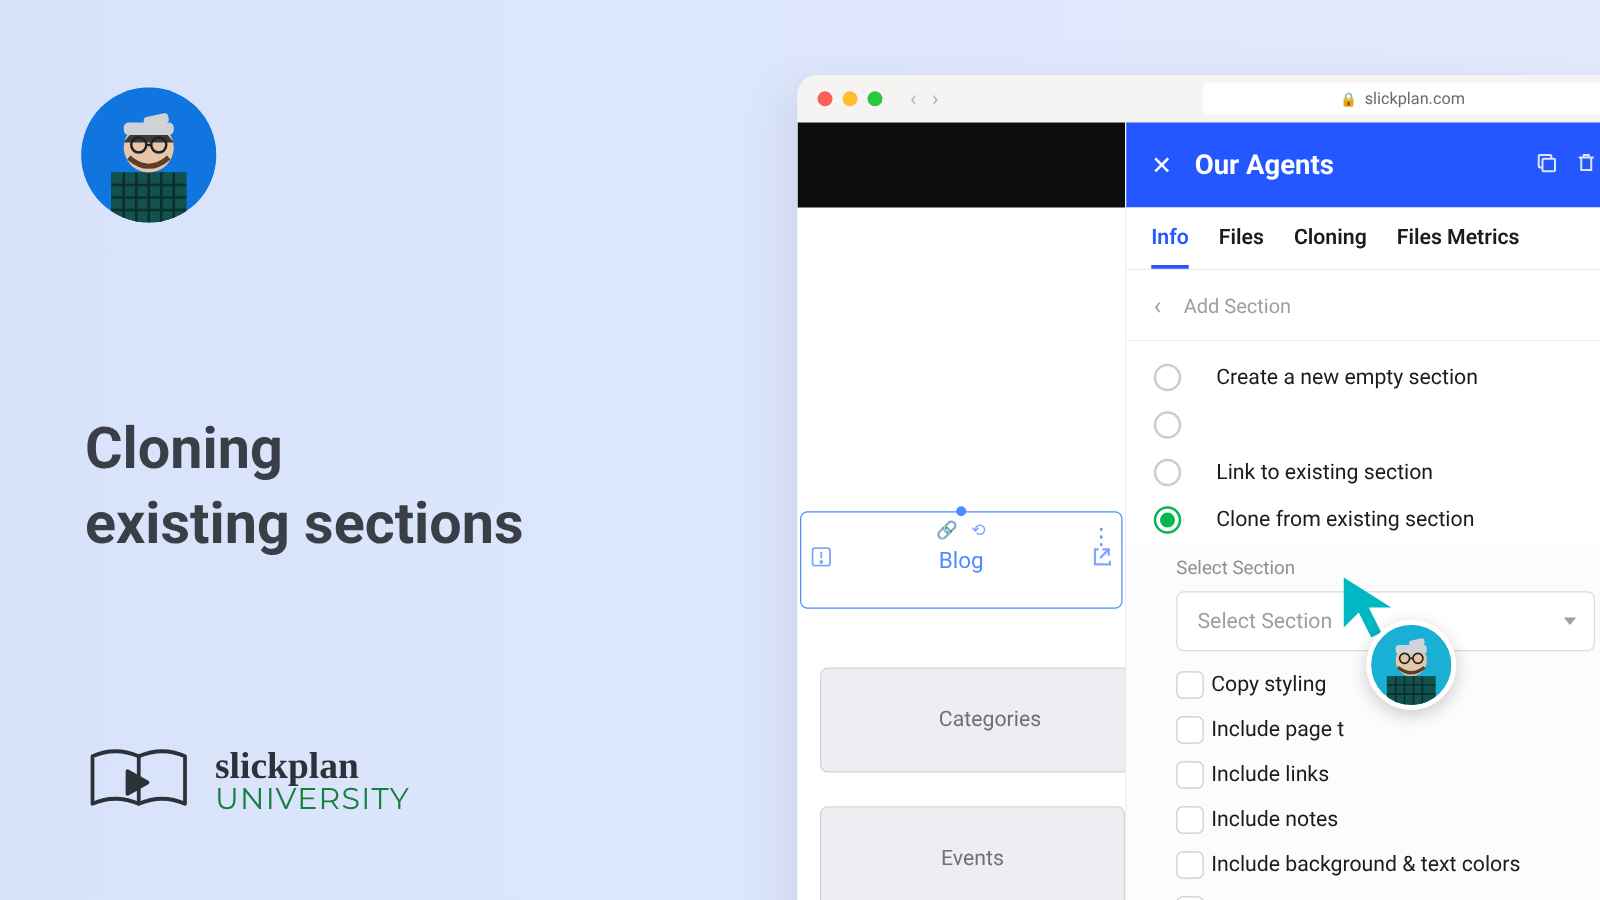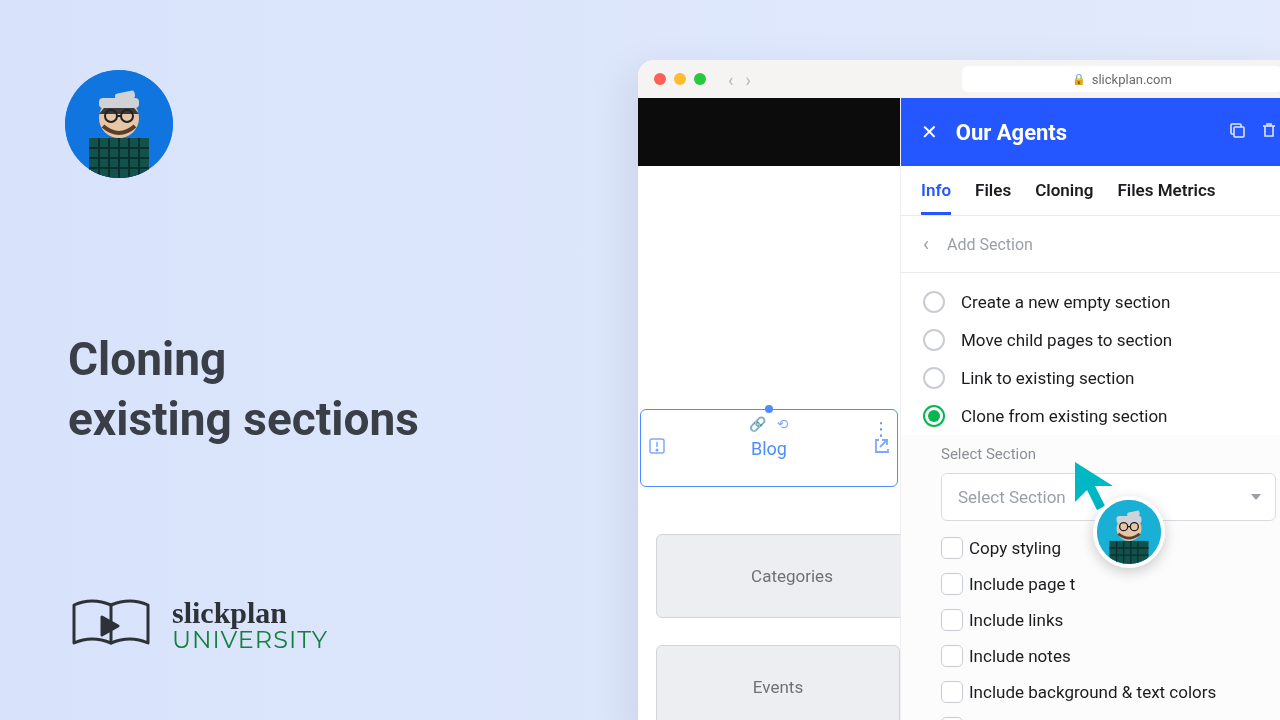--- a/index.html
+++ b/index.html
@@ -184,21 +184,21 @@
     border-bottom:1px solid #ececec;
     background:#fff;
   }
   .crumb .back{ color:#9aa0a8; font-size:20px;}
 
   .section-options{
     padding:18px 22px 8px 22px;
     display:flex; flex-direction:column; gap:16px;
     background:#fff;
   }
-  .radio-row{ display:flex; align-items:center; gap:16px; font-size:17px; color:#1b1c1f;}
+  .radio-row{ display:flex; align-items:center; gap:28px; font-size:17px; color:#1b1c1f;}
   .radio{
     width:22px;height:22px;border-radius:11px;border:2px solid #c9ccd2; background:#fff;
     display:flex;align-items:center;justify-content:center;
   }
   .radio.checked{ border-color:#06b750;}
   .radio.checked .inner{ width:12px;height:12px;border-radius:6px;background:#06b750;}
 
   .select-block{ padding:10px 22px 0 40px; }
   .select-label{ color:#8b8f96; font-size:15px; margin-bottom:10px;}
   .select-box{
@@ -371,21 +371,20 @@
         <span>Add Section</span>
       </div>
 
       <div class="section-options">
         <label class="radio-row">
           <span class="radio"></span>
           <span>Create a new empty section</span>
         </label>
         <label class="radio-row">
           <span class="radio"></span>
-          <span>Move child pages to section</span>
         </label>
         <label class="radio-row">
           <span class="radio"></span>
           <span>Link to existing section</span>
         </label>
         <label class="radio-row">
           <span class="radio checked">
               <span class="inner"></span>
             </span>
           <span>Clone from existing section</span>

